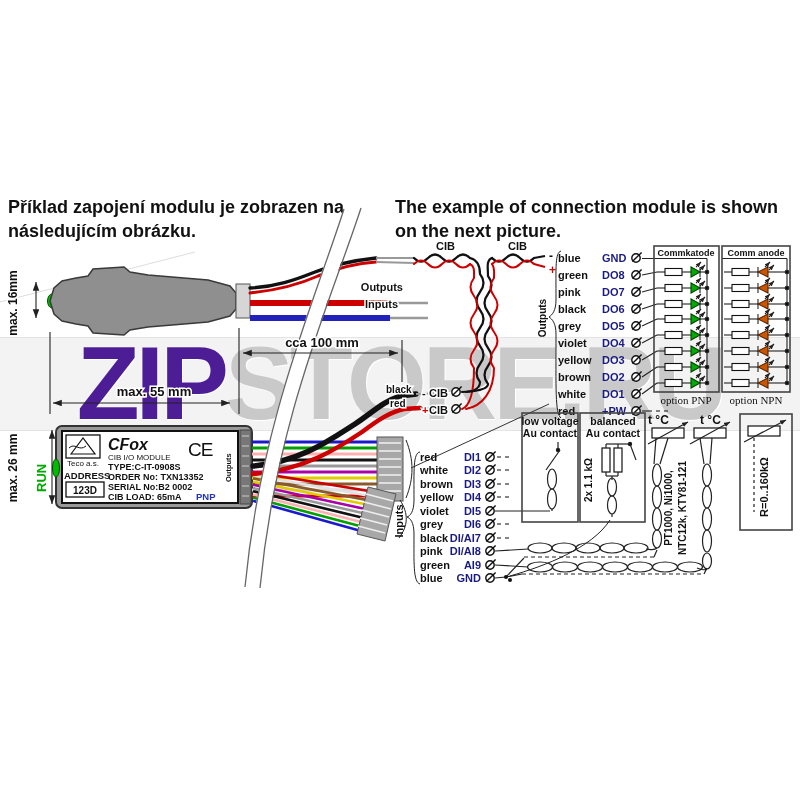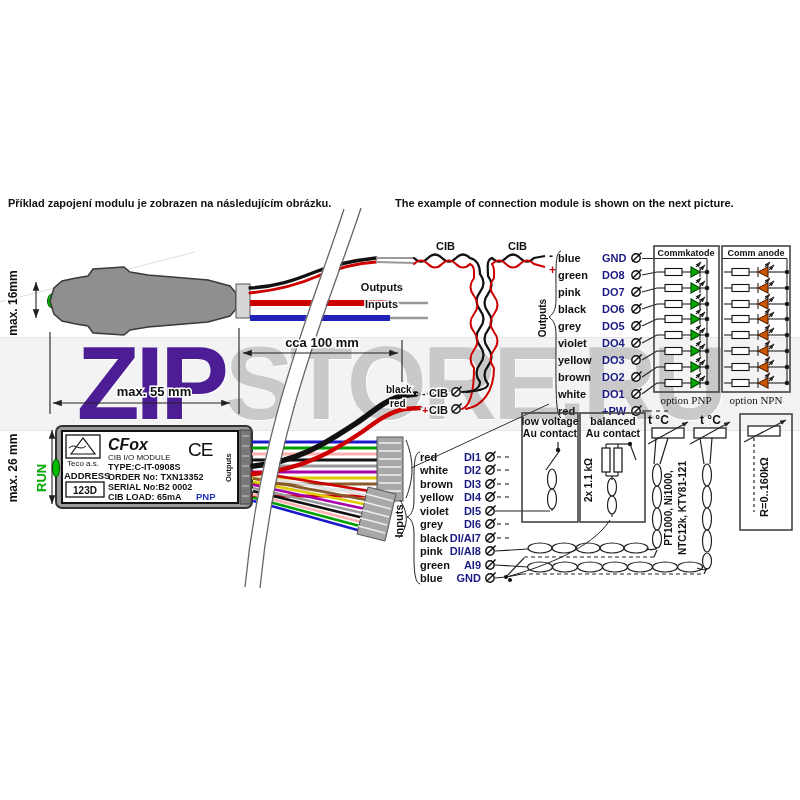--- a/index.html
+++ b/index.html
@@ -1,18 +1,18 @@
 <!DOCTYPE html>
 <html><head>
 <meta charset="utf-8">
 <style>
   html,body{margin:0;padding:0;background:#fff}
   #stage{position:relative;width:800px;height:800px;overflow:hidden;background:#fff;
          font-family:"Liberation Sans","DejaVu Sans",sans-serif}
-  .head{position:absolute;font-weight:bold;font-size:11px;color:#111;line-height:1.32}
+  .head{position:absolute;font-weight:bold;font-size:18px;color:#111;line-height:1.32}
   #hcz{left:8px;top:196px;width:380px}
   #hen{left:395px;top:196px;width:398px}
   .wm{position:absolute;left:0;top:337px;width:800px;height:92px;background:#f3f3f3;
       border-top:1px solid #e4e4e4;border-bottom:1px solid #e4e4e4;text-align:center;
       font-weight:800;font-size:103px;line-height:92px;letter-spacing:-4px;white-space:nowrap;
       text-shadow:0 0 1px #fff,1px 1px 0 #fff}
   .wm-zip{color:#4c1d95}
   .wm-store{color:#c9c9c9}
   #dwg{position:absolute;left:0;top:0}
   svg text{font-family:"Liberation Sans","DejaVu Sans",sans-serif;fill:#111}

